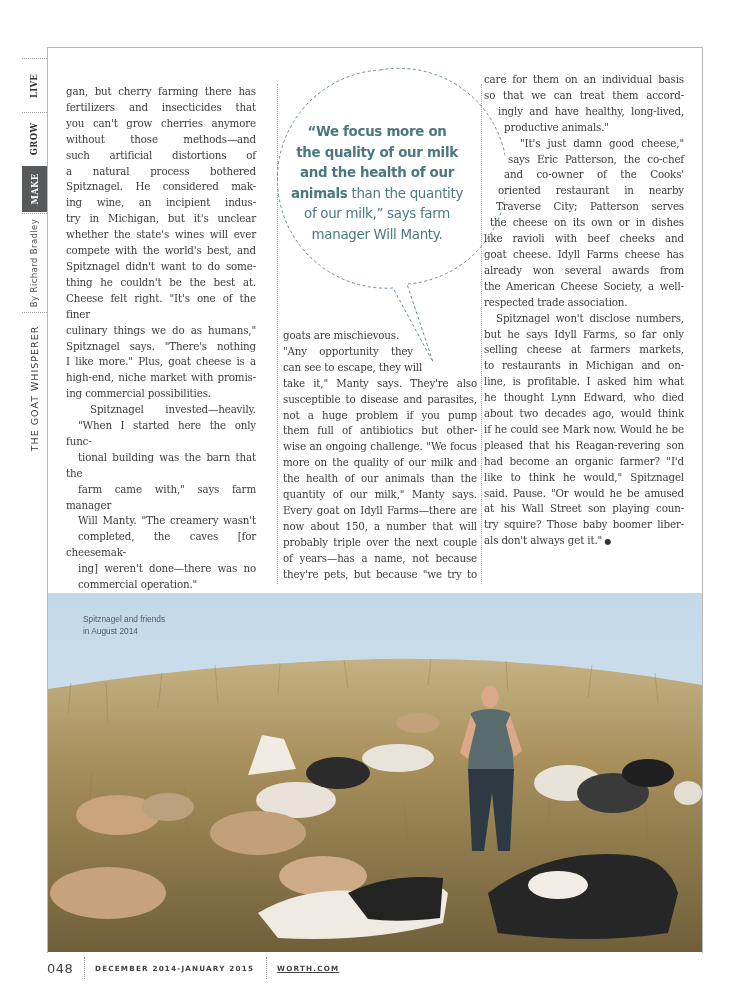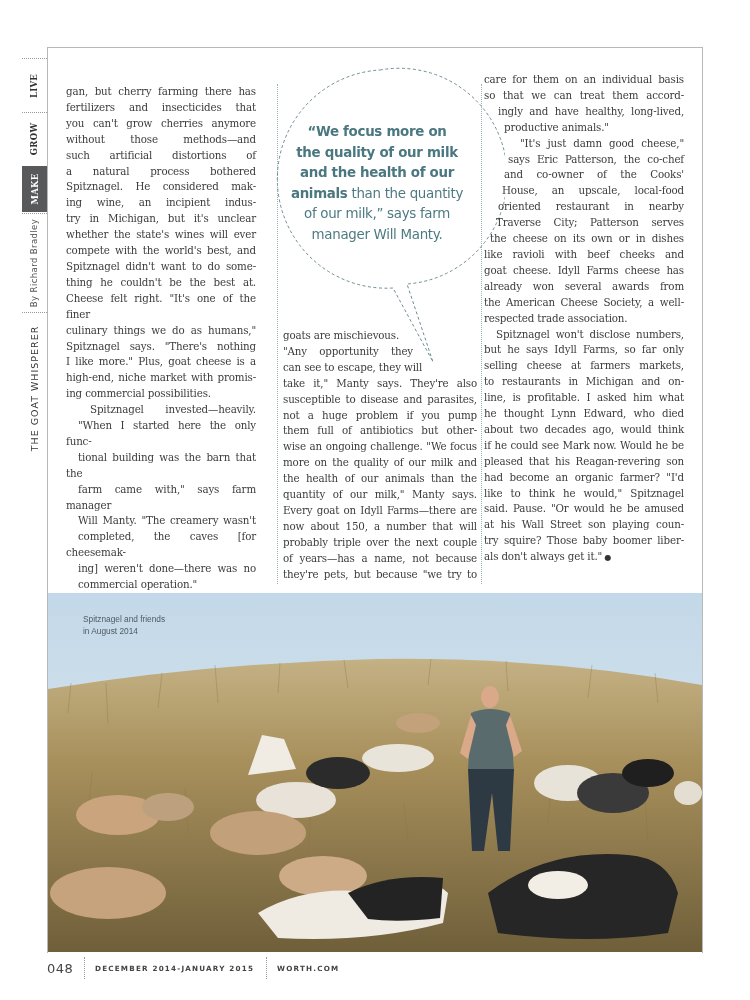--- a/index.html
+++ b/index.html
@@ -58,21 +58,21 @@
     position: absolute; left: 83px; top: 613px; font-family: Liberation Sans, sans-serif;
     font-size: 8.3px; line-height: 12px; color: #4e5b62;
   }
 
   
   .footer { position: absolute; top: 956px; left: 47px; height: 24px; display: flex; align-items: center;
     font-family: "DejaVu Sans", sans-serif; }
   .folio { font-size: 13px; color: #444; letter-spacing: 0.5px; width: 37px; }
   .fsep { width: 0; height: 22px; border-left: 1px dotted #999; }
   .issue { font-size: 7.2px; letter-spacing: 1.2px; color: #444; font-weight: bold; padding: 0 12px 0 10px; }
-  .site { font-size: 7.2px; letter-spacing: 1.2px; color: #444; font-weight: bold; padding-left: 10px; }
+  .site { font-size: 7.2px; letter-spacing: 1.2px; color: #444; font-weight: bold; padding-left: 10px; text-decoration: underline; }
 </style>
 </head>
 <body>
 
 <div class="page-frame"></div>
 
 <div class="side-sep" style="top:58px"></div>
 <div class="side-tab section" style="top:59px;height:53px">
   <span>LIVE</span>
 </div>
@@ -169,21 +169,20 @@
   <div id="c3p1">
       <span class="j" style="padding-left: 0px;">care for them on an individual basis</span>
       <span class="j" style="padding-left: 0px;">so that we can treat them accord-</span>
       <span class="j" style="padding-left: 14px;">ingly and have healthy, long-lived,</span>
       <span class="line" style="padding-left: 20px;">productive animals."</span>
     </div>
   <div id="c3p2">
       <span class="j" style="padding-left: 36px;">"It's just damn good cheese,"</span>
       <span class="j" style="padding-left: 24px;">says Eric Patterson, the co-chef</span>
       <span class="j" style="padding-left: 20px;">and co-owner of the Cooks'</span>
-      <span class="j" style="padding-left: 18px;">House, an upscale, local-food</span>
       <span class="j" style="padding-left: 14px;">oriented restaurant in nearby</span>
       <span class="j" style="padding-left: 12px;">Traverse City; Patterson serves</span>
       <span class="j" style="padding-left: 6px;">the cheese on its own or in dishes</span>
       <span class="j" style="padding-left: 0px;">like ravioli with beef cheeks and</span>
       <span class="j">goat cheese. Idyll Farms cheese has</span>
       <span class="j">already won several awards from</span>
       <span class="j">the American Cheese Society, a well-</span>
       <span class="line">respected trade association.</span>
     </div>
   <div id="c3p3">

